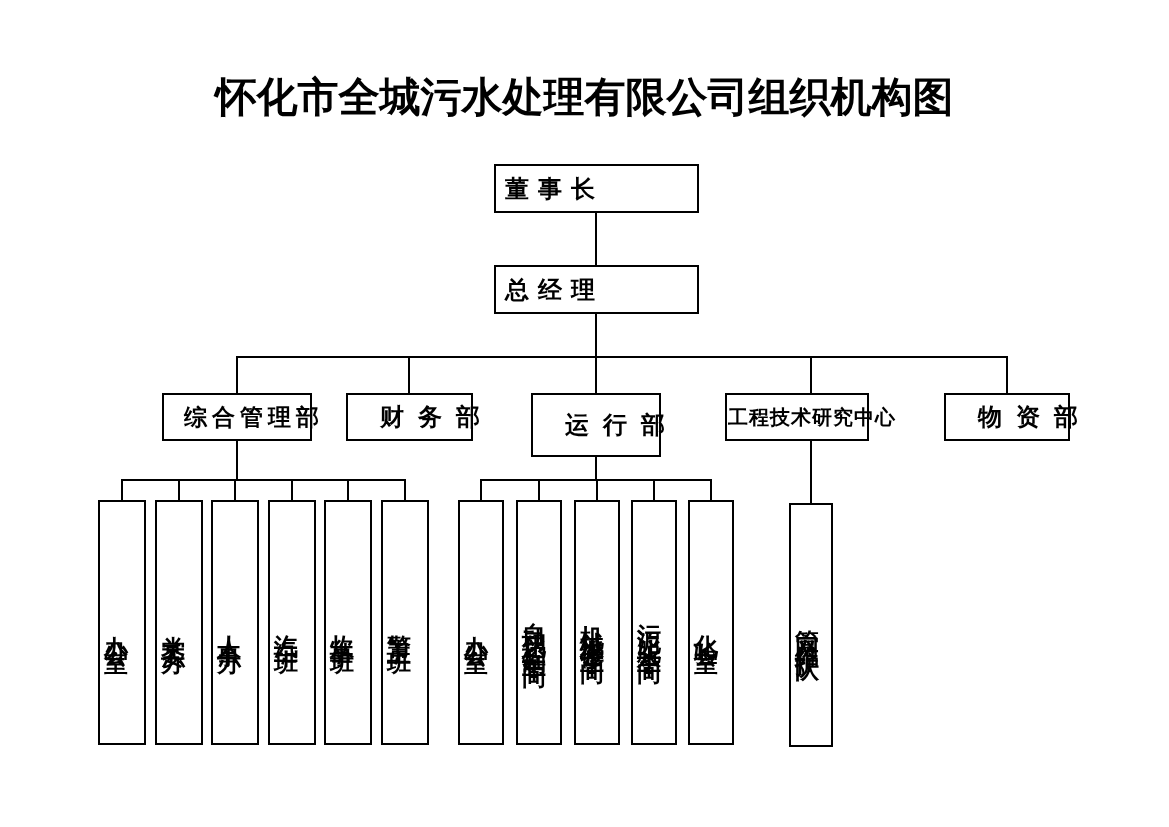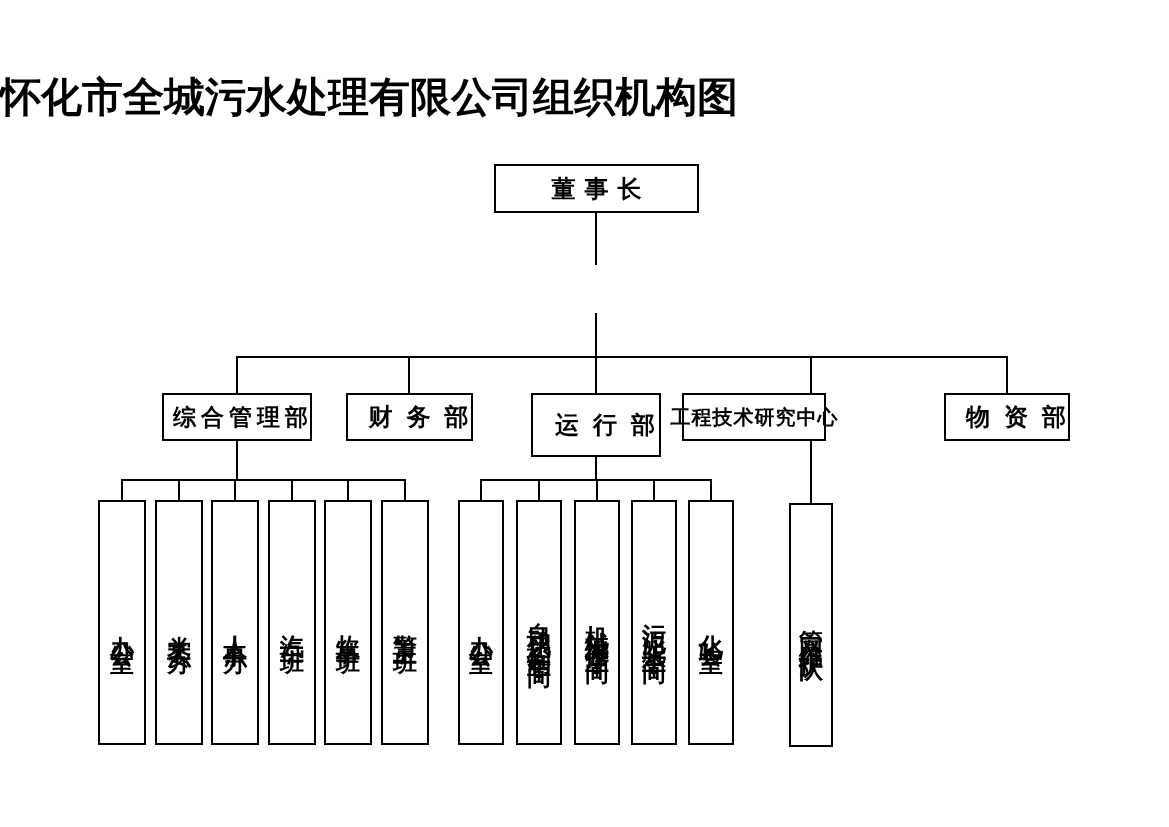--- a/index.html
+++ b/index.html
@@ -13,20 +13,21 @@
     width: 1169px;
     height: 827px;
     background: #ffffff;
     overflow: hidden;
   }
   .chart-title {
     position: absolute;
     top: 70px;
     left: 0;
     width: 100%;
+    text-align: center;
     font-size: 41px;
     font-weight: bold;
     letter-spacing: 0px;
     font-family: "Liberation Serif", "DejaVu Serif", serif;
   }
   .connectors {
     position: absolute;
     top: 0;
     left: 0;
     width: 1169px;
@@ -35,31 +36,31 @@
   .connectors line {
     stroke: #000000;
     stroke-width: 2;
   }
   .box {
     position: absolute;
     border: 2px solid #000000;
     background: #ffffff;
     display: flex;
     align-items: center;
-    justify-content: center;
+    justify-content: flex-start;
   }
   .box .label {
     font-weight: bold;
     font-size: 24px;
     white-space: nowrap;
   }
   
   .ls9  .label { letter-spacing: 9px;  padding-left: 9px;  }
   .ls14 .label { letter-spacing: 14px; padding-left: 32px; }
-  .ls5  .label { letter-spacing: 5px;  padding-left: 12px; font-size: 23px; }
+  .ls5  .label { letter-spacing: 5px;  padding-left: 20px; font-size: 23px; }
   .ls1s .label { letter-spacing: 1px;  padding-left: 1px; font-size: 20px; }
   
   .vbox .label {
     writing-mode: vertical-rl;
     font-size: 24px;
     letter-spacing: 7px;
     padding-top: 7px;
     white-space: normal;
   }
 </style>
@@ -101,31 +102,34 @@
     <line x1="654" y1="479" x2="654" y2="500"></line>
     <line x1="711" y1="479" x2="711" y2="500"></line>
 
     <line x1="811" y1="440" x2="811" y2="503"></line>
   </svg>
 
   <div class="box ls9" style="left:494px; top:164px; width:205px; height:49px;">
     <span class="label">董事长</span>
   </div>
 
+  <div class="box ls9" style="left:494px; top:265px; width:205px; height:49px;">
+    <span class="label">总经理</span>
+  </div>
 
   <div class="box ls5" style="left:162px; top:393px; width:150px; height:48px;">
     <span class="label">综合管理部</span>
   </div>
   <div class="box ls14" style="left:346px; top:393px; width:127px; height:48px;">
     <span class="label">财务部</span>
   </div>
   <div class="box ls14" style="left:531px; top:393px; width:130px; height:64px;">
     <span class="label">运行部</span>
   </div>
-  <div class="box ls1s" style="left:682px; top:393px; width:144px; height:48px;">
+  <div class="box ls1s" style="left:725px; top:393px; width:144px; height:48px;">
     <span class="label">工程技术研究中心</span>
   </div>
   <div class="box ls14" style="left:944px; top:393px; width:126px; height:48px;">
     <span class="label">物资部</span>
   </div>
 
   <div class="box vbox" style="left:98px; top:500px; width:48px; height:245px;">
     <span class="label">办公室</span>
   </div>
   <div class="box vbox" style="left:155px; top:500px; width:48px; height:245px;">

